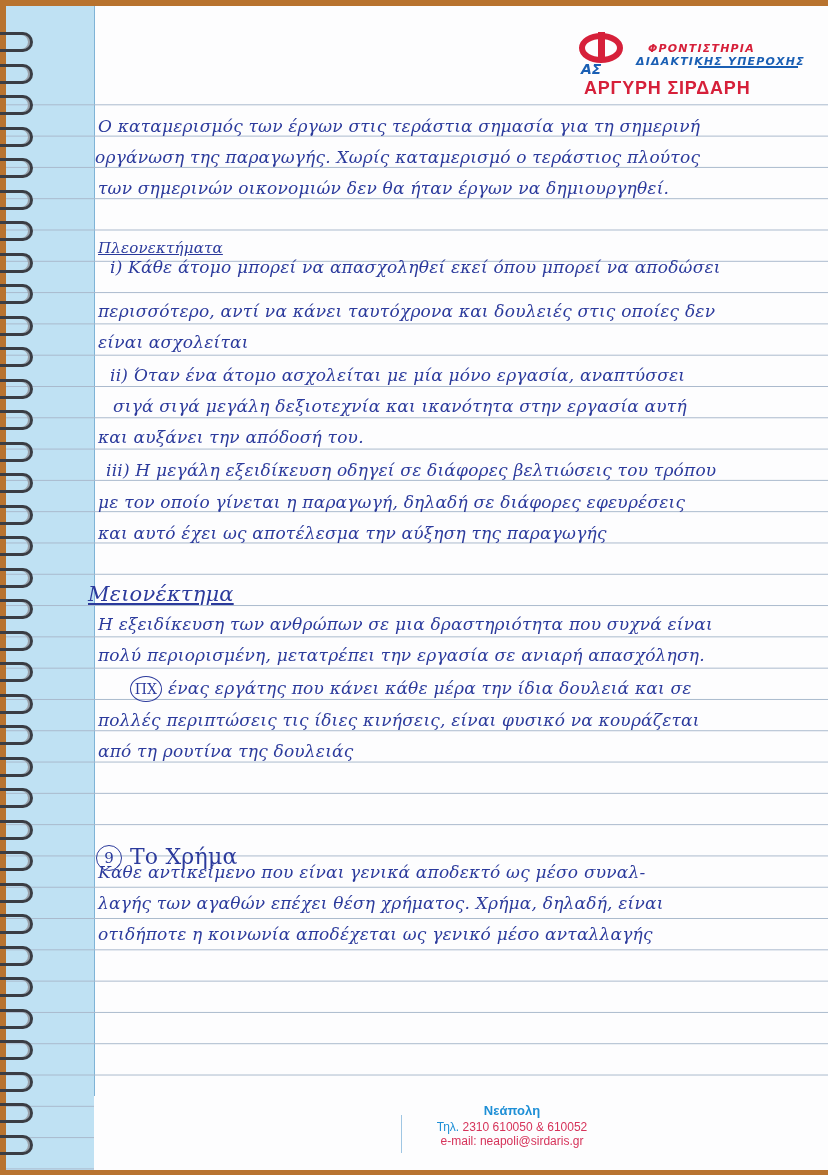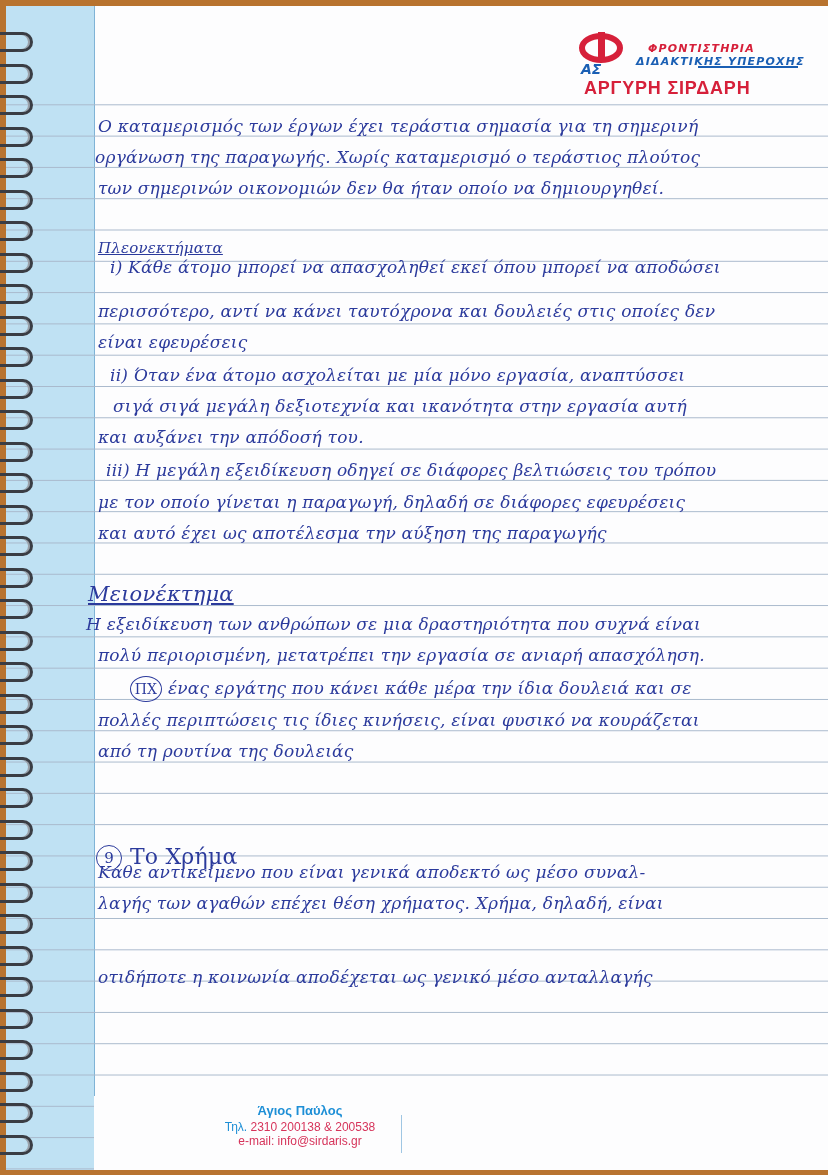--- a/index.html
+++ b/index.html
@@ -155,51 +155,51 @@
     <ellipse cx="23" cy="16" rx="19" ry="12" fill="none" stroke="#d6203a" stroke-width="6"></ellipse>
     <rect x="20" y="0" width="7" height="30" fill="#d6203a"></rect>
     <text x="3" y="42" font-family="DejaVu Sans, sans-serif" font-style="italic" font-weight="bold" font-size="14" fill="#1a5fb4">ΑΣ</text>
   </svg>
   <div class="logo-line1">ΦΡΟΝΤΙΣΤΗΡΙΑ</div>
   <div class="logo-line2">ΔΙΔΑΚΤΙΚΗΣ ΥΠΕΡΟΧΗΣ</div>
   <div class="logo-underline"></div>
   <div class="logo-title">ΑΡΓΥΡΗ ΣΙΡΔΑΡΗ</div>
 </div>
 
-<div class="hw" style="left:98px;top:116px;">Ο καταμερισμός των έργων έχει τεράστια σημασία για τη σημερινή</div>
+<div class="hw" style="left:98px;top:116px;">Ο καταμερισμός των έργων στις τεράστια σημασία για τη σημερινή</div>
 <div class="hw" style="left:95px;top:147px;">οργάνωση της παραγωγής. Χωρίς καταμερισμό ο τεράστιος πλούτος</div>
-<div class="hw" style="left:98px;top:178px;">των σημερινών οικονομιών δεν θα ήταν οποίο να δημιουργηθεί.</div>
+<div class="hw" style="left:98px;top:178px;">των σημερινών οικονομιών δεν θα ήταν έργων να δημιουργηθεί.</div>
 
 <div class="hw underline" style="left:98px;top:239px;font-size:15px;">Πλεονεκτήματα</div>
 <div class="hw" style="left:110px;top:257px;">i) Κάθε άτομο μπορεί να απασχοληθεί εκεί όπου μπορεί να αποδώσει</div>
 <div class="hw" style="left:98px;top:301px;">περισσότερο, αντί να κάνει ταυτόχρονα και δουλειές στις οποίες δεν</div>
-<div class="hw" style="left:98px;top:332px;">είναι εφευρέσεις</div>
+<div class="hw" style="left:98px;top:332px;">είναι ασχολείται</div>
 <div class="hw" style="left:110px;top:365px;">ii) Όταν ένα άτομο ασχολείται με μία μόνο εργασία, αναπτύσσει</div>
 <div class="hw" style="left:113px;top:396px;">σιγά σιγά μεγάλη δεξιοτεχνία και ικανότητα στην εργασία αυτή</div>
 <div class="hw" style="left:98px;top:427px;">και αυξάνει την απόδοσή του.</div>
 <div class="hw" style="left:106px;top:460px;">iii) Η μεγάλη εξειδίκευση οδηγεί σε διάφορες βελτιώσεις του τρόπου</div>
 <div class="hw" style="left:98px;top:492px;">με τον οποίο γίνεται η παραγωγή, δηλαδή σε διάφορες εφευρέσεις</div>
 <div class="hw" style="left:98px;top:523px;">και αυτό έχει ως αποτέλεσμα την αύξηση της παραγωγής</div>
 
 <div class="hw underline" style="left:88px;top:582px;font-size:21px;">Μειονέκτημα</div>
-<div class="hw" style="left:86px;top:614px;text-align:right;">Η εξειδίκευση των ανθρώπων σε μια δραστηριότητα που συχνά είναι</div>
+<div class="hw" style="left:98px;top:614px;text-align:right;">Η εξειδίκευση των ανθρώπων σε μια δραστηριότητα που συχνά είναι</div>
 <div class="hw" style="left:98px;top:645px;">πολύ περιορισμένη, μετατρέπει την εργασία σε ανιαρή απασχόληση.</div>
 <div class="hw" style="left:98px;top:676px;">
   <span class="circled" style="width:30px;height:24px;line-height:24px;font-size:14px;margin-right:6px;margin-left:32px;">ΠΧ</span><span>ένας εργάτης που κάνει κάθε μέρα την ίδια δουλειά και σε</span>
 </div>
 <div class="hw" style="left:98px;top:710px;">πολλές περιπτώσεις τις ίδιες κινήσεις, είναι φυσικό να κουράζεται</div>
 <div class="hw" style="left:98px;top:741px;">από τη ρουτίνα της δουλειάς</div>
 
 <div class="hw" style="left:96px;top:796px;font-size:22px;font-style:normal;margin-top:48px;">
   <span class="circled" style="width:24px;height:24px;line-height:24px;font-size:15px;margin-right:8px;vertical-align:middle;">9</span><span>Το Χρήμα</span>
 </div>
 <div class="hw" style="left:98px;top:862px;">Κάθε αντικείμενο που είναι γενικά αποδεκτό ως μέσο συναλ-</div>
 <div class="hw" style="left:98px;top:893px;">λαγής των αγαθών επέχει θέση χρήματος. Χρήμα, δηλαδή, είναι</div>
-<div class="hw" style="left:98px;top:924px;margin-top:43px;">οτιδήποτε η κοινωνία αποδέχεται ως γενικό μέσο ανταλλαγής</div>
+<div class="hw" style="left:98px;top:924px;">οτιδήποτε η κοινωνία αποδέχεται ως γενικό μέσο ανταλλαγής</div>
 
 <div class="footer">
-  <div class="fcol" style="left:0;">
-    <div class="name">Άγιος Παύλος</div>
-    <div class="tel"><span class="lbl">Τηλ.</span> <span>2310 200138 &amp; 200538</span></div>
-    <div class="mail">e-mail: info@sirdaris.gr</div>
+  <div class="fdivider"></div>
+  <div class="fcol" style="left:212px;">
+    <div class="name">Νεάπολη</div>
+    <div class="tel"><span class="lbl">Τηλ.</span> <span>2310 610050 &amp; 610052</span></div>
+    <div class="mail">e-mail: neapoli@sirdaris.gr</div>
   </div>
-  <div class="fdivider"></div>
 </div>
 
 </body></html>

